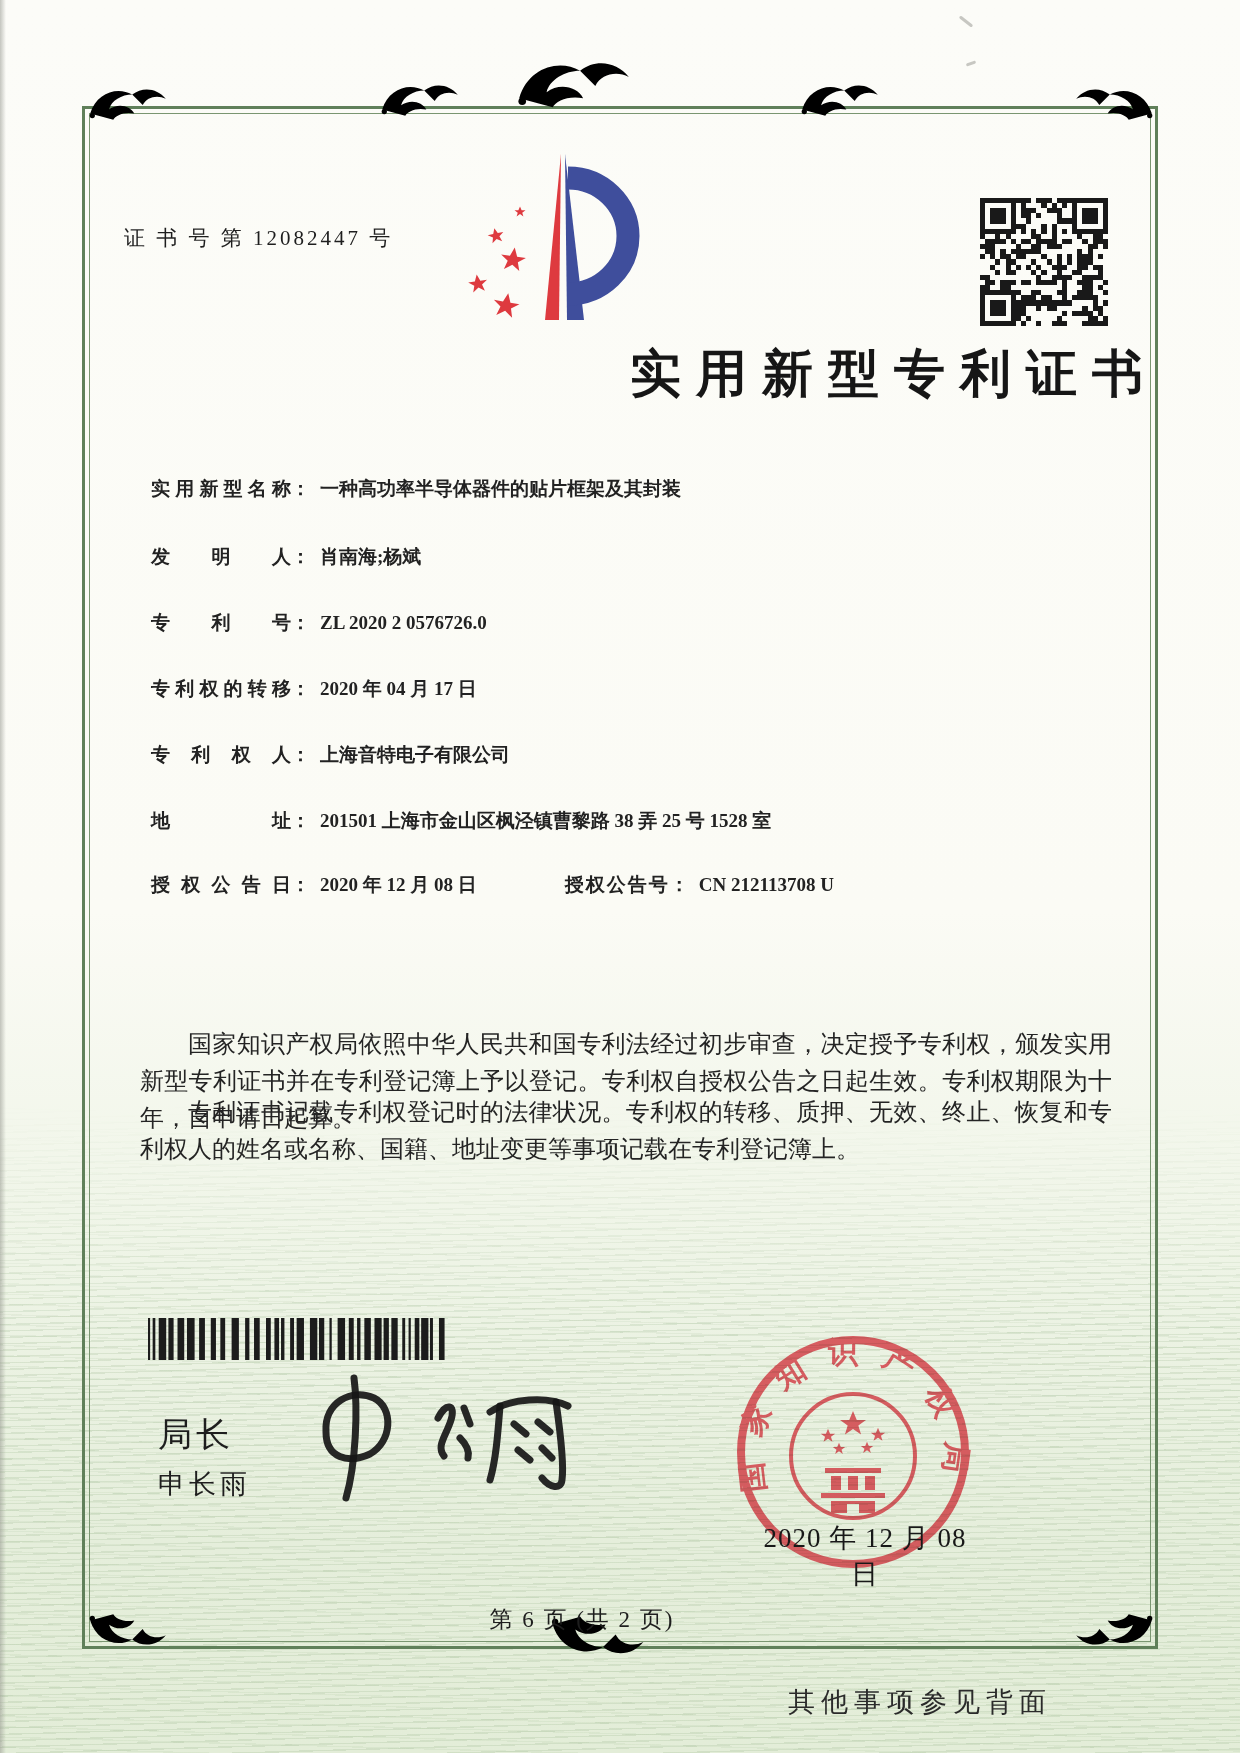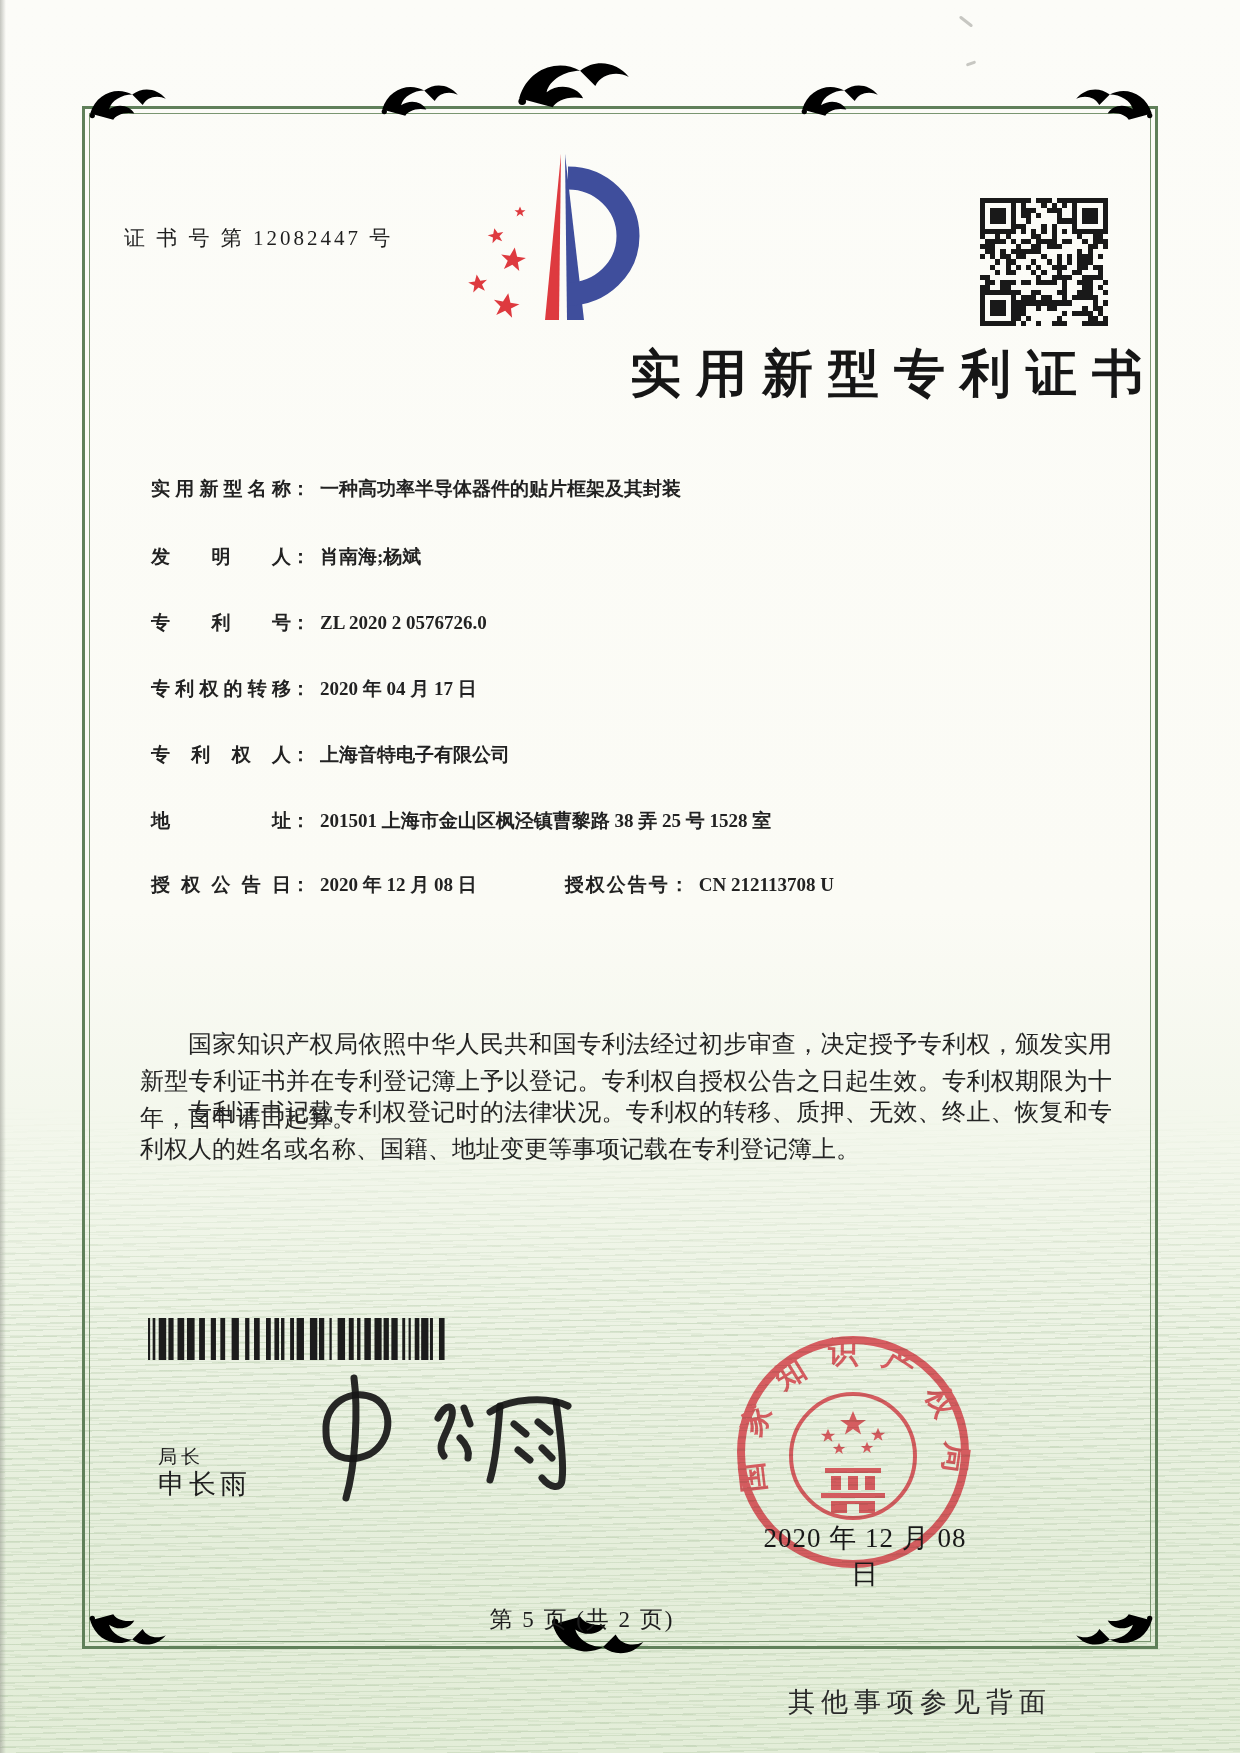--- a/index.html
+++ b/index.html
@@ -42,21 +42,21 @@
   .pair2{margin-left:88px;}
   .pair2 .flabel2{letter-spacing:2px;}
 
   .para{position:absolute;left:140px;width:972px;font-size:24px;line-height:37px;
     text-align:justify;text-indent:2em;color:#242424;}
 
   .barcode{position:absolute;left:148px;top:1318px;width:298px;height:42px;}
   .barcode svg{width:100%;height:100%;}
   .barcode rect{fill:#1c1c1c;}
 
-  .director-title{position:absolute;left:158px;top:1444px;font-size:19px;letter-spacing:4px;}
+  .director-title{position:absolute;left:158px;top:1412px;font-size:34px;letter-spacing:4px;}
   .director-name{position:absolute;left:158px;top:1466px;font-size:27px;letter-spacing:4px;}
 
   .sig{position:absolute;left:288px;top:1366px;width:310px;height:140px;}
   .sig path{stroke:#161616;stroke-width:7;fill:none;stroke-linecap:round;stroke-linejoin:round;opacity:.92;}
 
   .seal{position:absolute;left:731px;top:1330px;width:244px;height:244px;mix-blend-mode:multiply;}
   .seal svg{width:100%;height:100%;overflow:visible;}
   .seal-date{position:absolute;left:752px;top:1520px;width:226px;text-align:center;
     font-size:27px;color:#181818;letter-spacing:1px;}
 
@@ -567,15 +567,15 @@
         <rect x="90" y="163" width="64" height="5"></rect>
         <rect x="100" y="171" width="44" height="12"></rect>
         <rect x="116" y="174" width="12" height="9" fill="#ffffff"></rect>
       </g>
     </g>
   </svg>
 </div>
 
 <div class="seal-date">2020 年 12 月 08 日</div>
 
-<div class="page-num">第 5 页 (共 2 页)</div>
+<div class="page-num">第 6 页 (共 2 页)</div>
 
 <div class="back-note">其他事项参见背面</div>
 
 </body></html>

